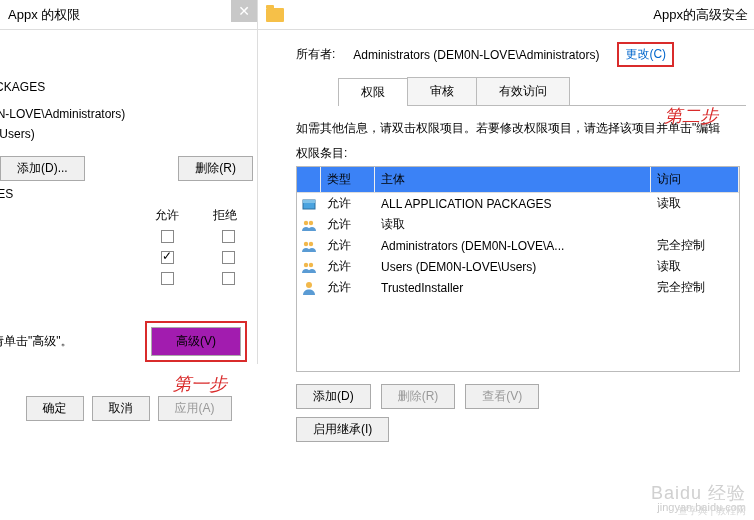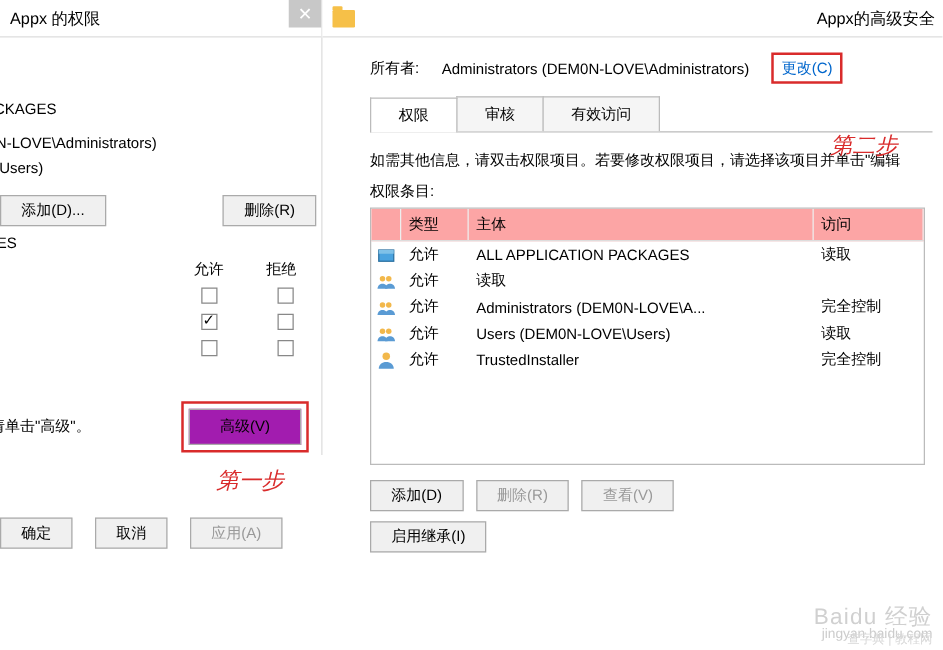--- a/index.html
+++ b/index.html
@@ -19,40 +19,40 @@
 .perm-header { display: flex; justify-content: flex-end; gap: 34px; margin: 6px 20px 6px 0; }
 .perm-rows { display: flex; flex-direction: column; gap: 8px; align-items: flex-end; margin-right: 22px; }
 .perm-row { display: flex; gap: 48px; }
 .chk { width: 13px; height: 13px; border: 1px solid #888; display: inline-block; position: relative; }
 .chk.checked::after { content: "✓"; position: absolute; top: -3px; left: 0; font-size: 12px; }
 .adv-row { display: flex; align-items: center; justify-content: space-between; margin: 36px 10px 10px 0; }
 .adv-text { margin-left: -20px; }
 .adv-btn-box { border: 2px solid #d92b2b; padding: 4px; }
 .adv-btn { border: 1px solid #aaa; background: #a21caf; padding: 5px 24px; font-size: 12px; cursor: pointer; }
 .step1 { color: #d92b2b; font-size: 18px; font-style: italic; font-family: "KaiTi", serif; text-align: right; margin: 6px 30px 0 0; }
-.bottom-btns { display: flex; gap: 18px; margin-top: 18px; }
+.bottom-btns { display: flex; gap: 8px; justify-content: center; }
 
 
 .right-dialog { position: absolute; left: 258px; top: 0; width: 496px; height: 500px; }
 .right-title { height: 30px; background: #fff; border-bottom: 1px solid #ddd; display: flex; align-items: center; padding-left: 8px; font-size: 13px; }
 .folder-icon { width: 18px; height: 14px; background: #f6c048; border-radius: 1px; margin-right: 8px; position: relative; display: inline-block; }
 .folder-icon::before { content: ""; position: absolute; top: -3px; left: 0; width: 8px; height: 3px; background: #f6c048; border-radius: 1px 1px 0 0; }
 .right-title-text { position: absolute; right: 6px; }
 .right-body { padding: 12px 8px 8px 38px; }
 .owner-row { display: flex; align-items: center; gap: 18px; font-size: 12px; margin-bottom: 8px; }
 .change-box { border: 2px solid #d92b2b; padding: 2px 6px; }
 .change-link { color: #0066cc; cursor: pointer; }
-.tabs { display: flex; border-bottom: 1px solid #bbb; margin-top: 10px; }
+.tabs { display: flex; border-bottom: 1px solid #bbb; margin-top: 10px; margin-left: 42px; }
 .tab { padding: 5px 22px; border: 1px solid #bbb; border-bottom: none; background: #f5f5f5; margin-right: -1px; font-size: 12px; cursor: pointer; }
 .tab.active { background: #fff; position: relative; top: 1px; }
 .step2 { color: #d92b2b; font-size: 18px; font-style: italic; font-family: "KaiTi", serif; position: absolute; right: 36px; top: 104px; }
 .hint { margin: 14px 0 8px 0; font-size: 12px; }
 .list-label { margin: 6px 0 4px 0; }
 .list-box { border: 1px solid #bbb; height: 206px; overflow: hidden; margin-right: 6px; }
-.list-header { display: flex; border-bottom: 1px solid #ddd; background: #fca5a5; font-size: 12px; }
+.list-header { display: flex; border-bottom: 1px solid #ddd; background: #3b82f6; font-size: 12px; }
 .list-header > div { padding: 4px 6px; border-right: 1px solid #eee; }
 .col-blank { width: 24px; }
 .col-type { width: 54px; }
 .col-prin { flex: 1; }
 .col-acc { width: 88px; }
 .list-rows { }
 .list-row { display: flex; align-items: center; padding: 2px 0; font-size: 12px; }
 .list-row .ic { width: 24px; display: flex; justify-content: center; }
 .ic-svg { width: 16px; height: 16px; }
 .list-row .tp { width: 54px; padding-left: 6px; }

